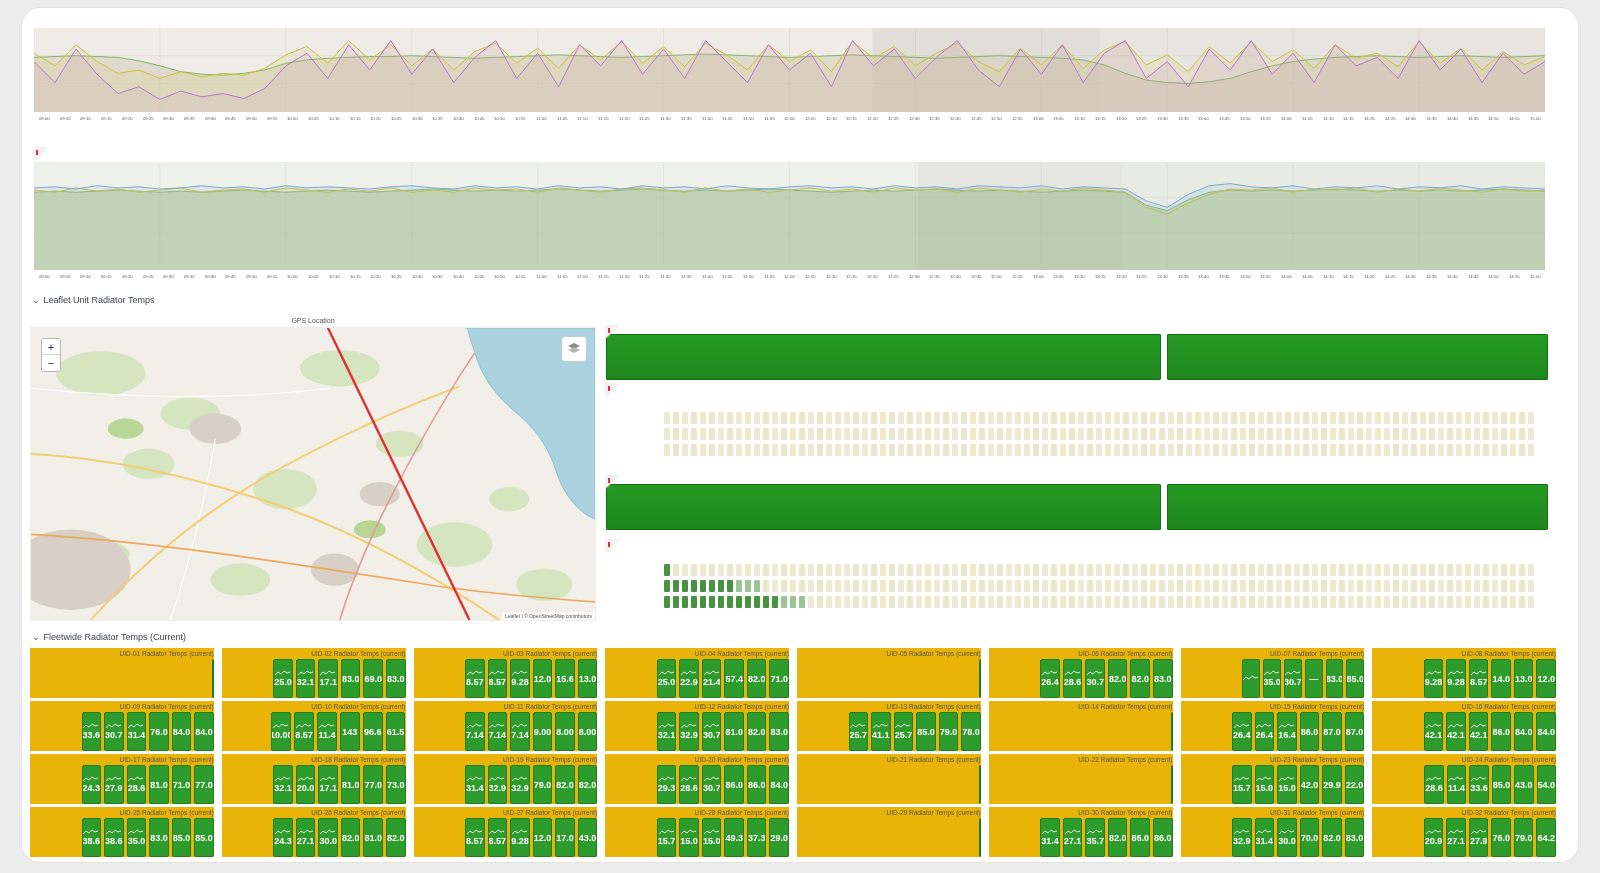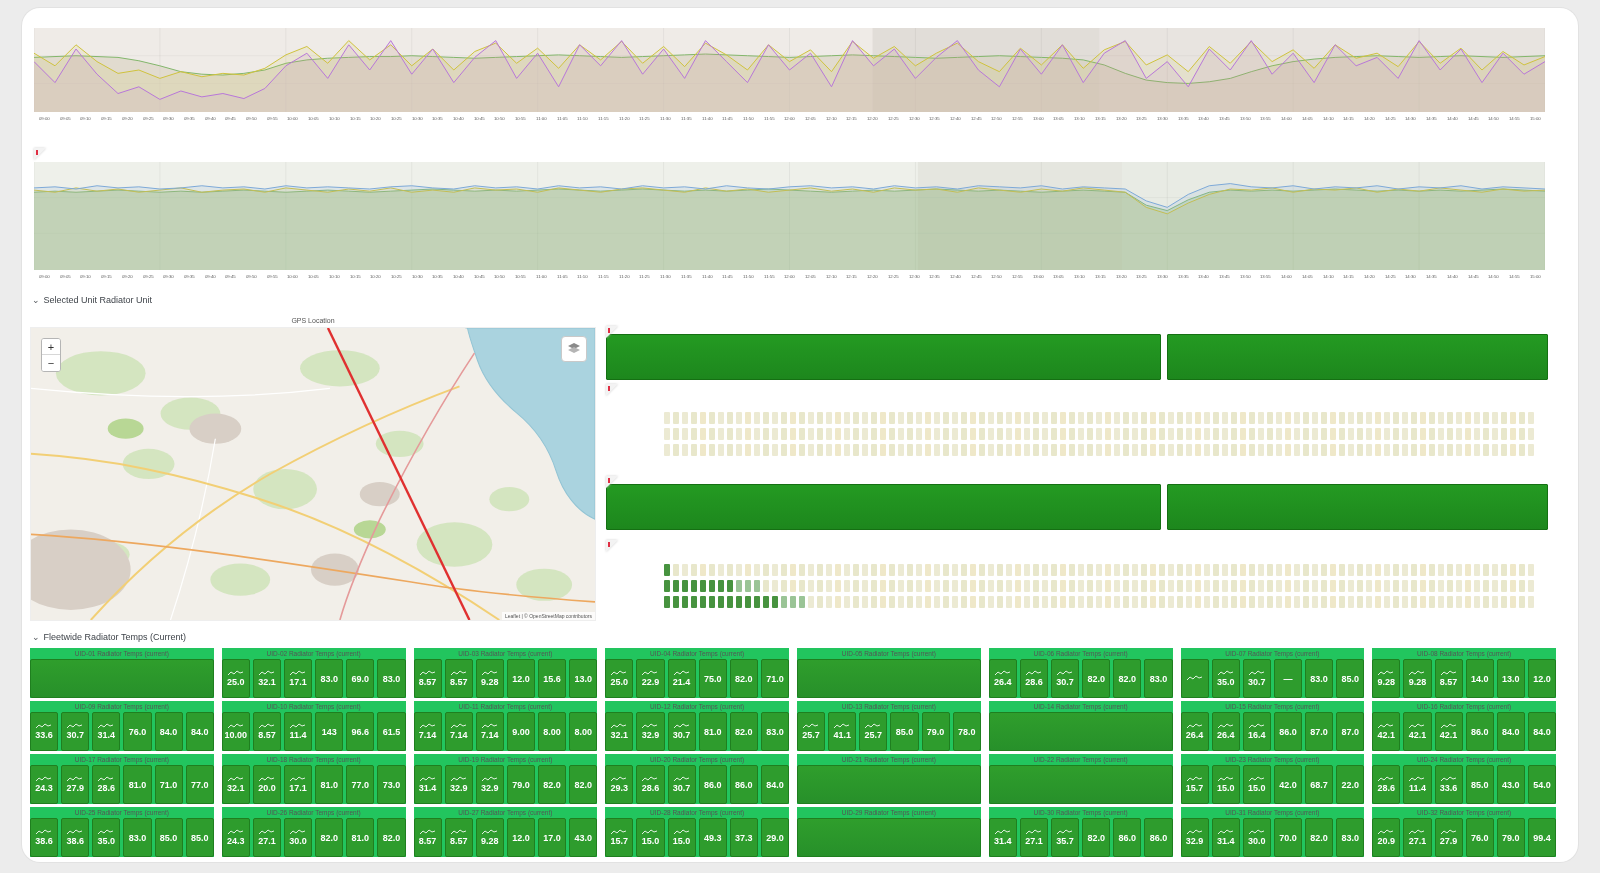--- a/index.html
+++ b/index.html
@@ -37,21 +37,21 @@
   .gbar{background:linear-gradient(180deg,#249a22,#1d871d);border:1px solid #157013;border-radius:1px;}
   .hrow{display:flex;gap:3px;height:12px;margin-top:4px;padding-left:58px;overflow:hidden;}
   .hcell{flex:0 0 6px;background:#ecead3;border-radius:1px;}
   .hcell:nth-child(2n){background:#e8e7cb;}
   .hcell:nth-child(5n){background:#efe8c9;}
   .hcell.dark{background:#47933f !important;}
   .hcell.dark.dim{opacity:0.55;}
 
   
   .grid{position:absolute;left:8px;top:640px;right:22px;display:grid;grid-template-columns:repeat(8,1fr);grid-auto-rows:50px;column-gap:8px;row-gap:3px;}
-  .spanel{display:flex;flex-direction:column;background:#22c55e;}
+  .spanel{display:flex;flex-direction:column;background:#eab308;align-items:flex-end;}
   .ptitle{height:11px;line-height:11px;font-size:6.5px;color:#555;text-align:center;white-space:nowrap;overflow:hidden;}
   .pbody{flex:1;display:flex;gap:3px;}
   .sbox{flex:1;background:#2e9c2d;border:1px solid #1f7f1f;border-radius:2px;display:flex;flex-direction:column;align-items:center;justify-content:center;color:#fff;overflow:hidden;}
   .sbox .num{font-size:9px;font-weight:bold;line-height:10px;}
   .sbox svg{margin-bottom:1px;}
   .solid{flex:1;background:linear-gradient(180deg,#2f9e2c,#27902a);border:1px solid #1f7f1f;border-radius:2px;}
 </style>
 </head>
 <body>
 
@@ -264,21 +264,21 @@
           <span>14:40</span>
           <span>14:45</span>
           <span>14:50</span>
           <span>14:55</span>
           <span>15:00</span>
         </div>
     </section>
 
     <div class="rowhdr" style="top:287px;">
       <span class="caret">⌄</span>
-      <span>Selected Unit Radiator Unit</span>
+      <span>Leaflet Unit Radiator Temps</span>
     </div>
 
     <section class="map-panel">
       <div class="map-title">GPS Location</div>
       <div class="map-body">
         <svg viewBox="0 0 566 290" preserveAspectRatio="none">
           <rect x="0" y="0" width="566" height="290" fill="#f2efe9"></rect>
           <ellipse cx="70" cy="45" rx="45" ry="22" fill="#cfe3b8" opacity="0.85"></ellipse>
           <ellipse cx="160" cy="85" rx="30" ry="16" fill="#cfe3b8" opacity="0.85"></ellipse>
           <ellipse cx="310" cy="40" rx="40" ry="18" fill="#cfe3b8" opacity="0.85"></ellipse>
@@ -1028,21 +1028,21 @@
               </svg>
               <span class="num">22.9</span>
             </div>
             <div class="sbox">
               <svg width="16" height="6" viewBox="0 0 16 6">
                 <polyline points="0,5 3,2 6,4 9,1 12,3 15,2" fill="none" stroke="rgba(255,255,255,0.85)" stroke-width="1"></polyline>
               </svg>
               <span class="num">21.4</span>
             </div>
             <div class="sbox">
-              <span class="num">75.0</span>
+              <span class="num">57.4</span>
             </div>
             <div class="sbox">
               <span class="num">82.0</span>
             </div>
             <div class="sbox">
               <span class="num">71.0</span>
             </div>
           </div>
         </div>
         <div class="spanel">
@@ -1534,21 +1534,21 @@
             <div class="sbox">
               <svg width="16" height="6" viewBox="0 0 16 6">
                 <polyline points="0,5 3,2 6,4 9,1 12,3 15,2" fill="none" stroke="rgba(255,255,255,0.85)" stroke-width="1"></polyline>
               </svg>
               <span class="num">15.0</span>
             </div>
             <div class="sbox">
               <span class="num">42.0</span>
             </div>
             <div class="sbox">
-              <span class="num">68.7</span>
+              <span class="num">29.9</span>
             </div>
             <div class="sbox">
               <span class="num">22.0</span>
             </div>
           </div>
         </div>
         <div class="spanel">
           <div class="ptitle">UID-24 Radiator Temps (current)</div>
           <div class="pbody">
             <div class="sbox">
@@ -1799,20 +1799,20 @@
               </svg>
               <span class="num">27.9</span>
             </div>
             <div class="sbox">
               <span class="num">76.0</span>
             </div>
             <div class="sbox">
               <span class="num">79.0</span>
             </div>
             <div class="sbox">
-              <span class="num">99.4</span>
+              <span class="num">64.2</span>
             </div>
           </div>
         </div>
       </div>
 
   </div>
 </div>
 
 </body></html>

